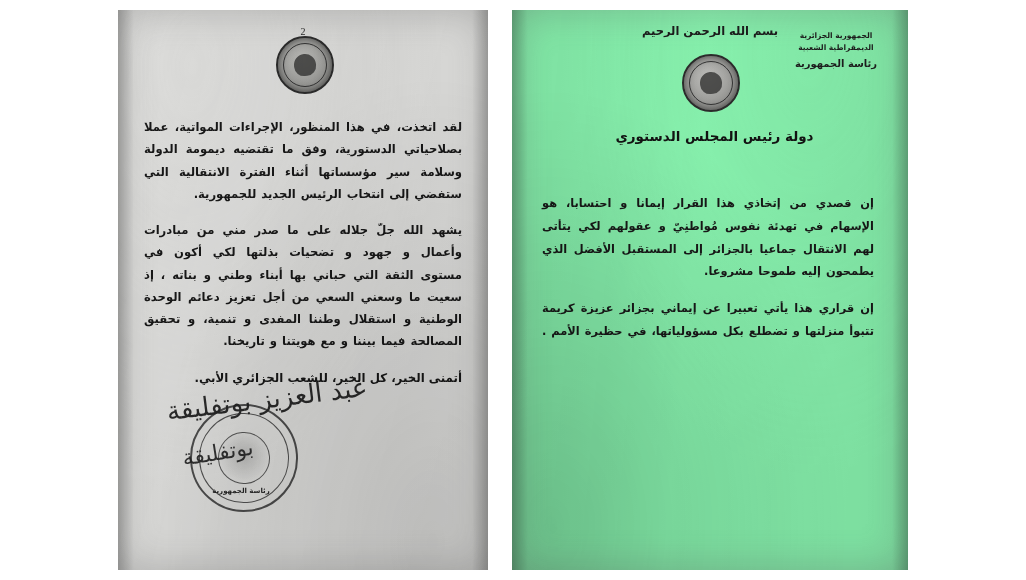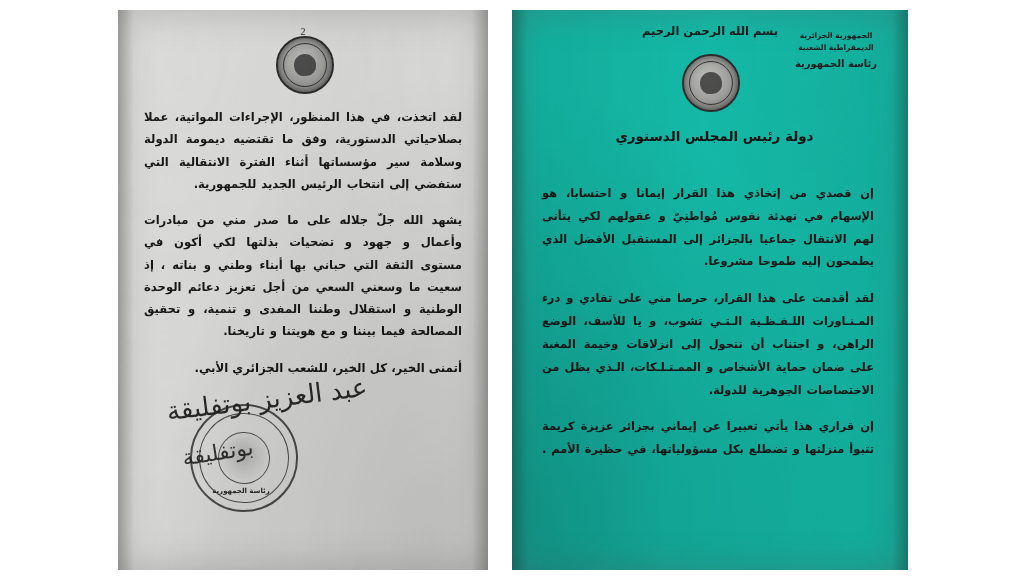--- a/index.html
+++ b/index.html
@@ -24,21 +24,21 @@
     position: absolute;
     top: 10px;
     height: 560px;
     background: #d9d9d7;
     box-shadow: inset 0 0 38px rgba(90,90,90,0.33);
     overflow: hidden;
     direction: rtl;
     color: #141414;
   }
   .sheet.left  { left: 118px;  width: 370px; background:#dcdcda; }
-  .sheet.right { left: 512px;  width: 396px; background:#14b8a6; }
+  .sheet.right { left: 512px;  width: 396px; background:#86efac; }
 
   
   .grain {
     position: absolute;
     inset: 0;
     pointer-events: none;
     background:
       radial-gradient(ellipse at 20% 10%, rgba(255,255,255,0.25), rgba(0,0,0,0) 60%),
       radial-gradient(ellipse at 85% 95%, rgba(0,0,0,0.16), rgba(0,0,0,0) 62%),
       linear-gradient(105deg, rgba(255,255,255,0.10) 0%, rgba(0,0,0,0.05) 48%, rgba(255,255,255,0.07) 100%);
@@ -78,21 +78,21 @@
     color: #121212;
     padding-left: 9px;
   }
   p.body {
     font-size: 12px;
     line-height: 1.95;
     text-align: justify;
     text-align-last: right;
     font-weight: bold;
     color: #171717;
-    margin: 4px 0 14px 0;
+    margin: 14px 0 14px 0;
     word-spacing: 1px;
   }
   .sheet.left p.body  { font-size: 11.6px; line-height: 1.92; }
   .sheet.right p.body { font-size: 11.4px; line-height: 2.0; }
 
   .left-body  { position: absolute; top: 92px;  right: 26px; left: 26px; }
   .right-body { position: absolute; top: 168px; right: 34px; left: 30px; }
 
   .closing {
     font-size: 11.8px;
@@ -261,20 +261,19 @@
       <div class="lh1">الجمهورية الجزائرية الديمقراطية الشعبية</div>
       <div class="lh2">رئاسة الجمهورية</div>
     </div>
 
     <div class="emblem-top"></div>
 
     <div class="heading" style="position:absolute; top:118px; left:0; right:0;">دولة رئيس المجلس الدستوري</div>
 
     <div class="right-body">
       <p class="body">إن قصدي من إتخاذي هذا القرار إيمانا و احتسابا، هو الإسهام في تهدئة نفوس مُواطنِيّ و عقولهم لكي يتأتى لهم الانتقال جماعيا بالجزائر إلى المستقبل الأفضل الذي يطمحون إليه طموحا مشروعا.</p>
-      <p class="body">لقد أقدمت على هذا القرار، حرصا مني على تفادي و درء المـنـاورات اللـفـظـية الـتـي تشوب، و يا للأسف، الوضع الراهن، و اجتناب أن تتحول إلى انزلاقات وخيمة المغبة على ضمان حماية الأشخاص و الممـتـلـكات، الـذي يظل من الاختصاصات الجوهرية للدولة.</p>
       <p class="body">إن قراري هذا يأتي تعبيرا عن إيماني بجزائر عزيزة كريمة تتبوأ منزلتها و تضطلع بكل مسؤولياتها، في حظيرة الأمم .</p>
     </div>
 
     <div class="grain"></div>
   </div>
 
 </div>
 
 </body></html>

